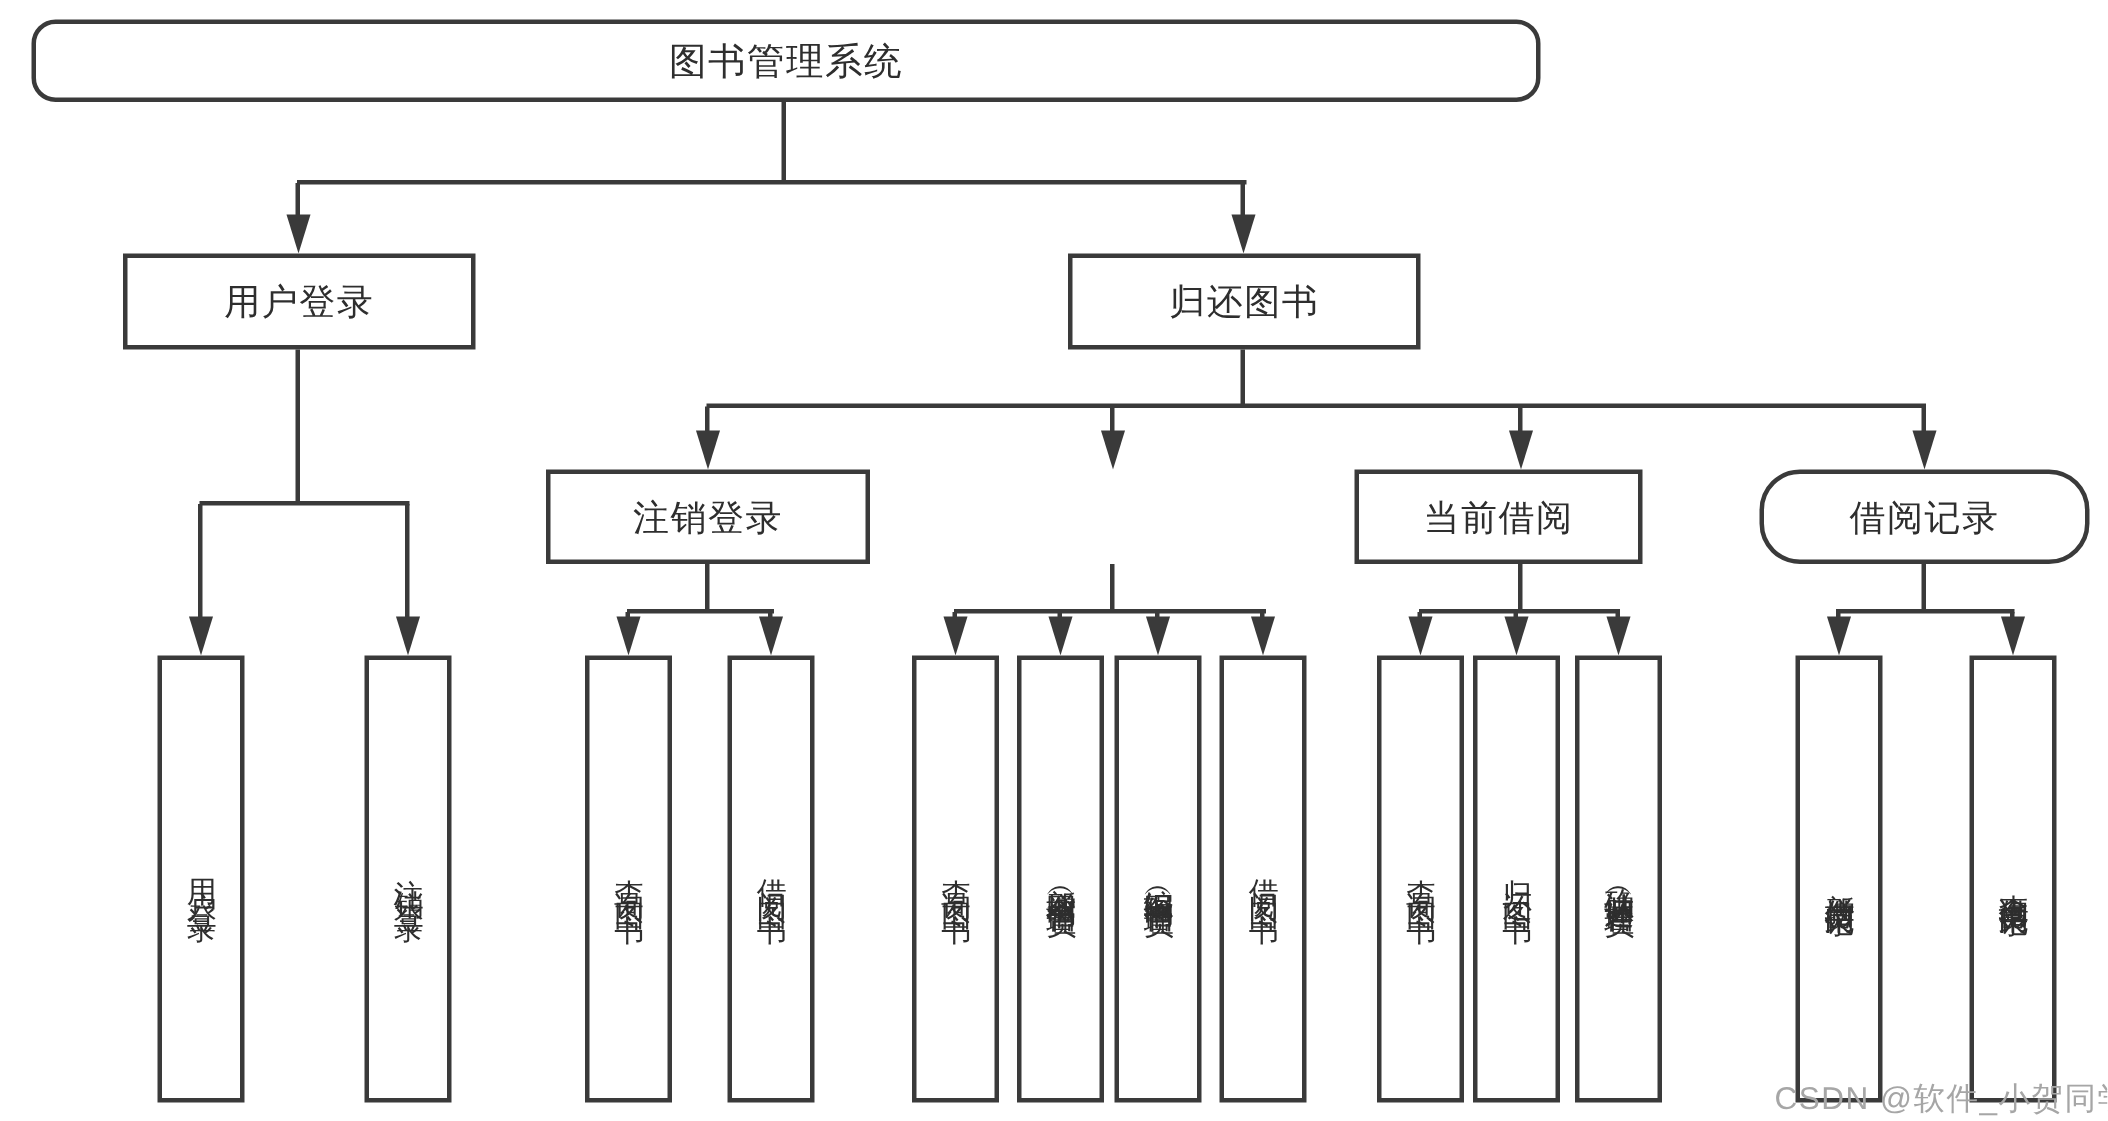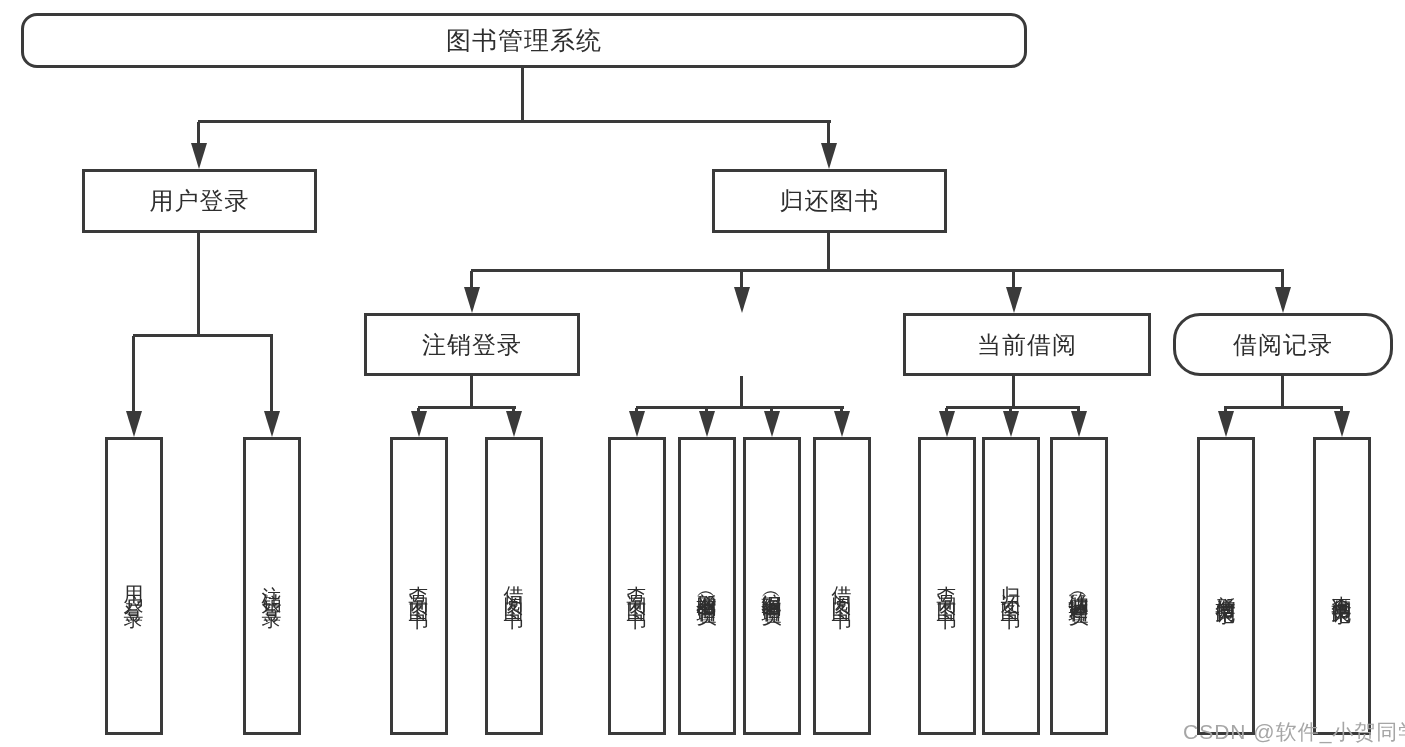--- a/index.html
+++ b/index.html
@@ -92,21 +92,21 @@
   <div class="vline" style="left:740px;top:271px;height:19px;"></div>
   <div class="arrow" style="left:734px;top:287px;"></div>
   <div class="vline" style="left:1012px;top:271px;height:19px;"></div>
   <div class="arrow" style="left:1006px;top:287px;"></div>
   <div class="vline" style="left:1281px;top:271px;height:19px;"></div>
   <div class="arrow" style="left:1275px;top:287px;"></div>
 
   <div class="node h" style="left:364px;top:313px;width:216px;height:63px;">
     <span>注销登录</span>
   </div>
-  <div class="node h" style="left:903px;top:313px;width:248px;height:63px;">
+  <div class="node h" style="left:903px;top:313px;width:192px;height:63px;">
     <span>当前借阅</span>
   </div>
   <div class="node h" style="left:1173px;top:313px;width:220px;height:63px;border-radius:27px;">
     <span>借阅记录</span>
   </div>
 
   <div class="vline" style="left:470px;top:376px;height:32px;"></div>
   <div class="hline" style="left:418px;top:406px;width:98px;"></div>
   <div class="vline" style="left:417px;top:408px;height:6px;"></div>
   <div class="arrow" style="left:411px;top:411px;"></div>

